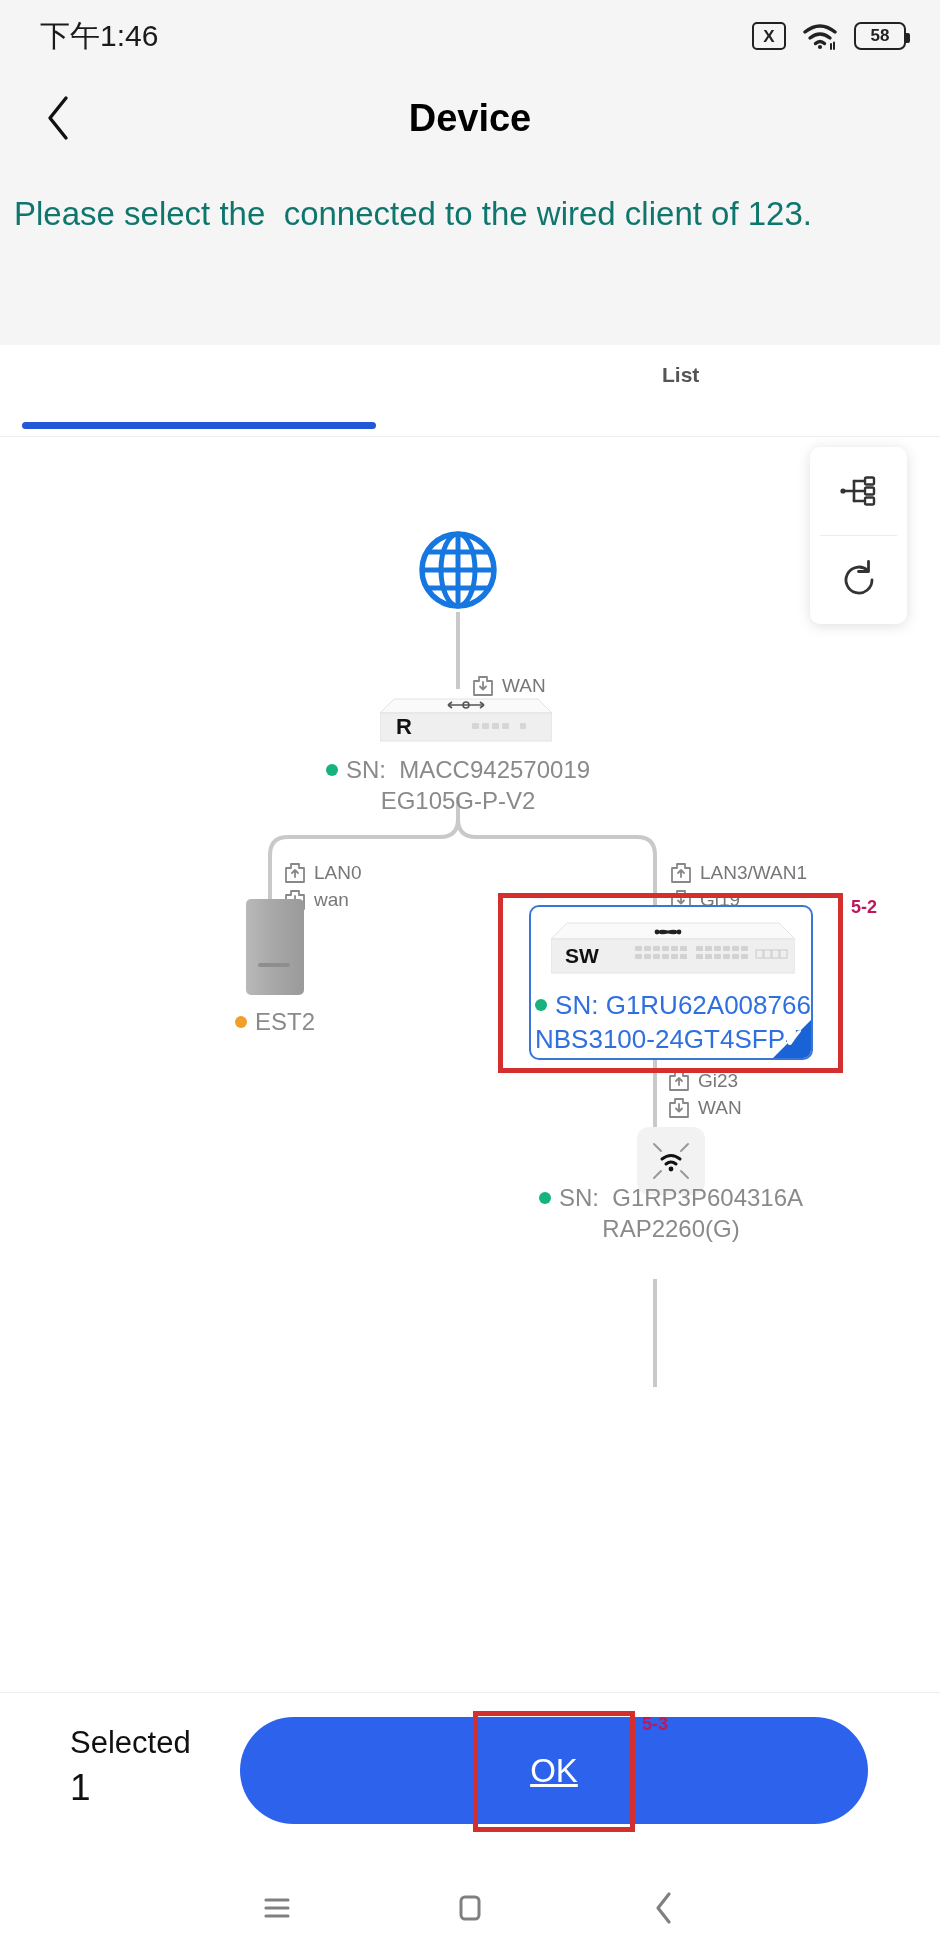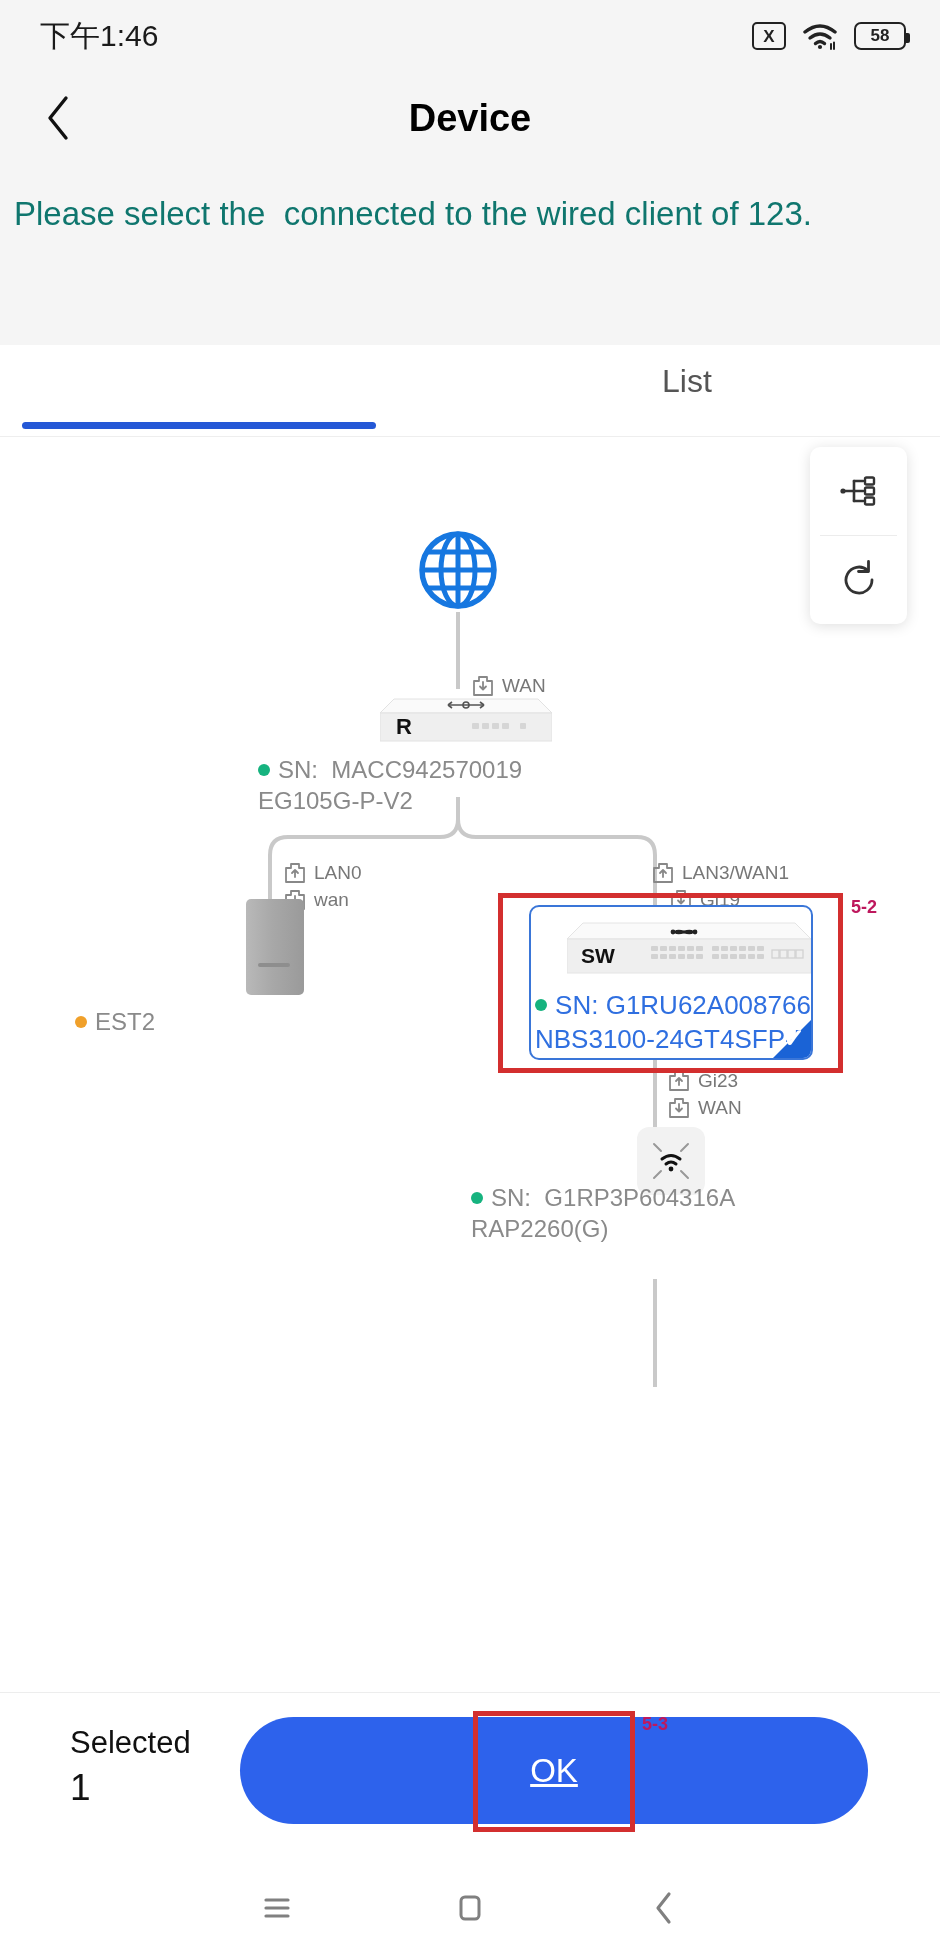--- a/index.html
+++ b/index.html
@@ -57,21 +57,21 @@
   }
 
   
   .tabs {
     position:absolute; top:345px; left:0; width:940px; height:92px;
     background:#fff; border-bottom:1.5px solid #eee;
   }
   .tab { position:absolute; top:18px; font-size:33px; color:#111; }
   .tab-topology { left:14px; }
   .tab-topology .rec { color:#2f6fe0; }
-  .tab-list { left:662px; font-size:32px; color:#555; }
+  .tab-list { left:662px; font-size:21px; color:#555;font-weight:bold; }
   .tab-underline {
     position:absolute; left:22px; top:77px; width:354px; height:7px;
     background:#2558d6; border-radius:4px;
   }
 
   
   .canvas { position:absolute; top:437px; left:0; width:940px; height:1255px; background:#fff; overflow:hidden;padding-left:39px; }
   .canvas svg.links { position:absolute; left:0; top:0; }
 
   
@@ -87,21 +87,21 @@
   
   .globe { position:absolute; left:417px; top:92px; width:82px; height:82px; }
 
   
   .port { position:absolute; display:flex; align-items:center; gap:8px; }
   .port .ptxt { font-size:19px; color:#777; white-space:nowrap; }
 
   
   .router-img { position:absolute; left:380px; top:252px; width:172px; height:52px; }
   .node-label {
-    position:absolute; font-size:24px; color:#8a8a8a; line-height:1.28;
+    position:absolute; text-align:center; font-size:24px; color:#8a8a8a; line-height:1.28;
     white-space:nowrap;
   }
   .dot { display:inline-block; width:12px; height:12px; border-radius:50%; vertical-align:middle; margin-right:8px; position:relative; top:-2px; }
   .dot-green { background:#16b37f; }
   .dot-orange { background:#f0a02a; }
 
   
   .est-img {
     position:absolute; left:246px; top:462px; width:58px; height:96px;
     background: linear-gradient(to right,#b9b9b9 0%, #a8a8a8 45%, #9a9a9a 100%);
@@ -110,21 +110,21 @@
   .est-img::after {
     content:""; position:absolute; left:12px; top:64px; width:32px; height:4px;
     background:#8e8e8e; border-radius:2px;
   }
 
   
   .sw-card {
     position:absolute; left:529px; top:1124px; width:284px; height:155px;
     background:#fff; border:2.5px solid #3a76d8; border-radius:10px; overflow:hidden;
   }
-  .sw-img { position:absolute; left:36px; top:12px; width:280px; height:62px; }
+  .sw-img { position:absolute; left:20px; top:12px; width:280px; height:62px; }
   .sw-sn {
     position:absolute; left:0; top:82px; width:284px; text-align:center;
     font-size:26px; color:#2f6fe0; line-height:1.3; white-space:nowrap;
   }
   .sw-check {
     position:absolute; right:0; bottom:0; width:56px; height:56px; overflow:hidden;
   }
   .sw-check .tri {
     position:absolute; right:-10px; bottom:-10px;
     width:0; height:0; border-left:58px solid transparent; border-bottom:58px solid #1a63d6;
@@ -304,21 +304,21 @@
       <span class="ptxt">wan</span>
     </div>
 
     <div class="est-img"></div>
     <div class="node-label" style="left:75px; top:570px; width:400px;">
       <div>
         <span class="dot dot-orange"></span><span>EST2</span>
       </div>
     </div>
 
-    <div class="port" style="left:652px; top:425px;">
+    <div class="port" style="left:670px; top:425px;">
       <svg width="22" height="22" viewBox="0 0 22 22">
         <path d="M2 20 L2 6 L7 6 L7 2 L15 2 L15 6 L20 6 L20 20 Z" stroke="#888" stroke-width="1.8" fill="none" stroke-linejoin="round"></path>
         <path d="M11 15 L11 8 M8 11 L11 8 L14 11" stroke="#888" stroke-width="1.8" fill="none" stroke-linecap="round" stroke-linejoin="round"></path>
       </svg>
       <span class="ptxt">LAN3/WAN1</span>
     </div>
     <div class="port" style="left:670px; top:452px;">
       <svg width="22" height="22" viewBox="0 0 22 22">
         <path d="M2 20 L2 6 L7 6 L7 2 L15 2 L15 6 L20 6 L20 20 Z" stroke="#888" stroke-width="1.8" fill="none" stroke-linejoin="round"></path>
         <path d="M11 7 L11 14 M8 11.5 L11 14.5 L14 11.5" stroke="#888" stroke-width="1.8" fill="none" stroke-linecap="round" stroke-linejoin="round"></path>

